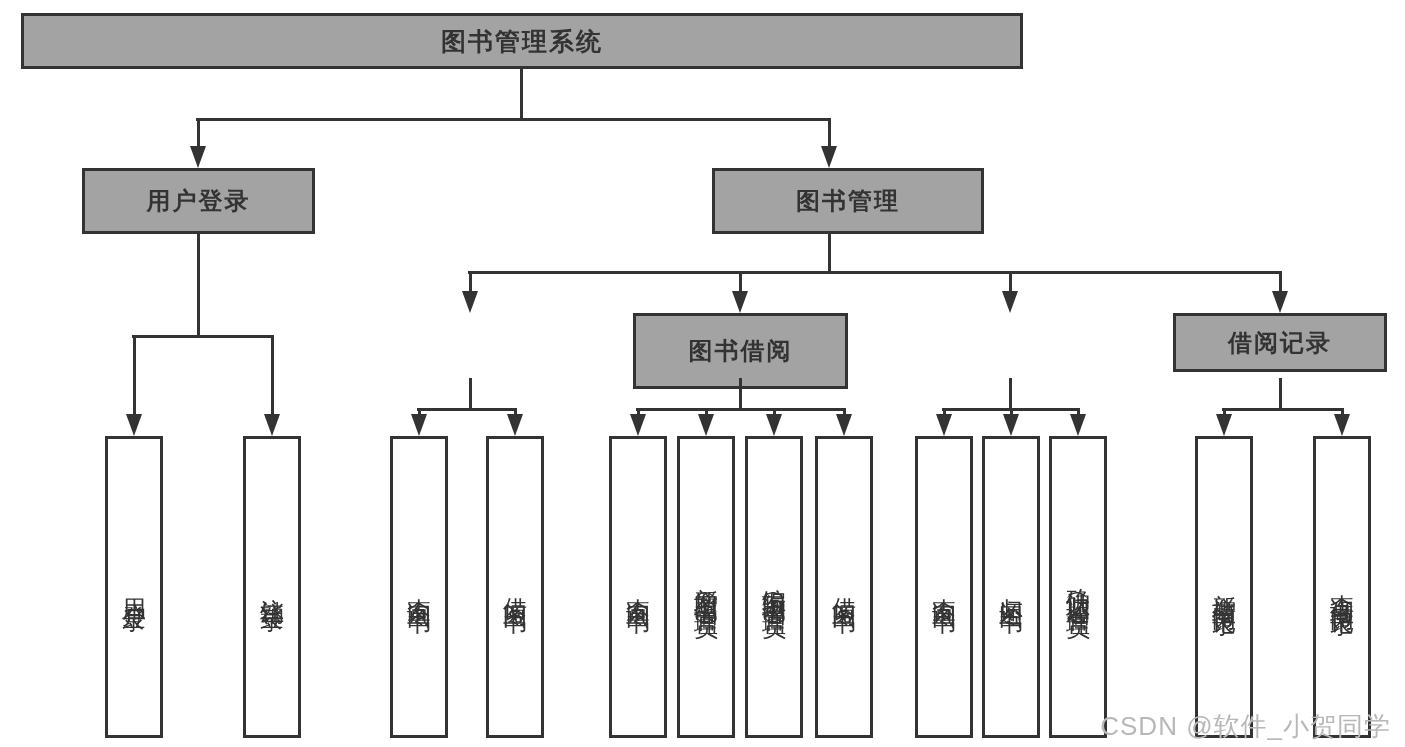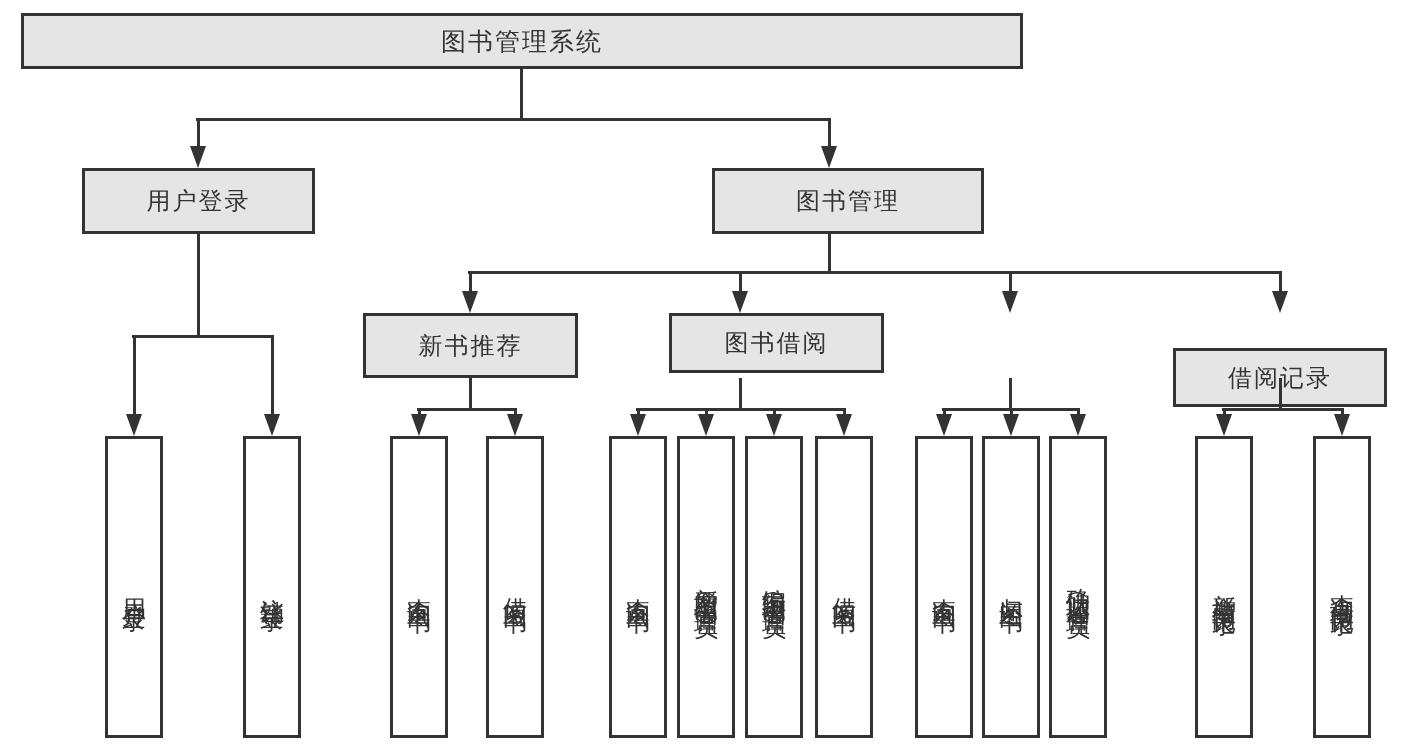--- a/index.html
+++ b/index.html
@@ -10,27 +10,28 @@
     background: #ffffff;
     font-family: "Liberation Sans", sans-serif;
     color: #333333;
     overflow: hidden;
   }
   
   .node {
     position: absolute;
     box-sizing: border-box;
     border: 3px solid #333333;
-    background: #e5e5e5;
+    background: #a3a3a3;
     display: flex;
     align-items: center;
     justify-content: center;
     font-size: 24px;
     letter-spacing: 2px;
     white-space: nowrap;
+    font-weight: bold;
   }
   .node.root-size { font-size: 25px; }
   
   .vnode {
     position: absolute;
     box-sizing: border-box;
     border: 3px solid #333333;
     background: #ffffff;
     width: 58px;
     height: 302px;
@@ -96,23 +97,22 @@
   <div class="hline" style="left:468px; top:271px; width:814px;"></div>
   <div class="vline" style="left:469px; top:271px; height:22px;"></div>
   <div class="arrow" style="left:462px; top:291px;"></div>
   <div class="vline" style="left:739px; top:271px; height:22px;"></div>
   <div class="arrow" style="left:732px; top:291px;"></div>
   <div class="vline" style="left:1009px; top:271px; height:22px;"></div>
   <div class="arrow" style="left:1002px; top:291px;"></div>
   <div class="vline" style="left:1279px; top:271px; height:22px;"></div>
   <div class="arrow" style="left:1272px; top:291px;"></div>
 
-  <div class="node" style="left:363px; top:313px; width:215px; height:65px;">新书推荐</div>
-  <div class="node" style="left:633px; top:313px; width:215px; height:60px;margin-left:36px;">图书借阅</div>
-  <div class="node" style="left:1173px; top:313px; width:214px; height:59px;margin-top:35px;">借阅记录</div>
+  <div class="node" style="left:633px; top:313px; width:215px; height:76px;">图书借阅</div>
+  <div class="node" style="left:1173px; top:313px; width:214px; height:59px;">借阅记录</div>
 
   <div class="vline" style="left:469px; top:378px; height:30px;"></div>
   <div class="hline" style="left:417px; top:408px; width:100px;"></div>
   <div class="vline" style="left:418px; top:408px; height:8px;"></div>
   <div class="arrow" style="left:411px; top:414px;"></div>
   <div class="vline" style="left:514px; top:408px; height:8px;"></div>
   <div class="arrow" style="left:507px; top:414px;"></div>
 
   <div class="vline" style="left:739px; top:378px; height:30px;"></div>
   <div class="hline" style="left:636px; top:408px; width:210px;"></div>
@@ -178,14 +178,15 @@
     <span>确认归还（管理员）</span>
   </div>
 
   <div class="vnode" style="left:1195px;">
     <span>新增借阅记录</span>
   </div>
   <div class="vnode" style="left:1313px;">
     <span>查询借阅记录</span>
   </div>
 
+  <div class="watermark">CSDN @软件_小贺同学</div>
 
 </div>
 
 </body></html>

